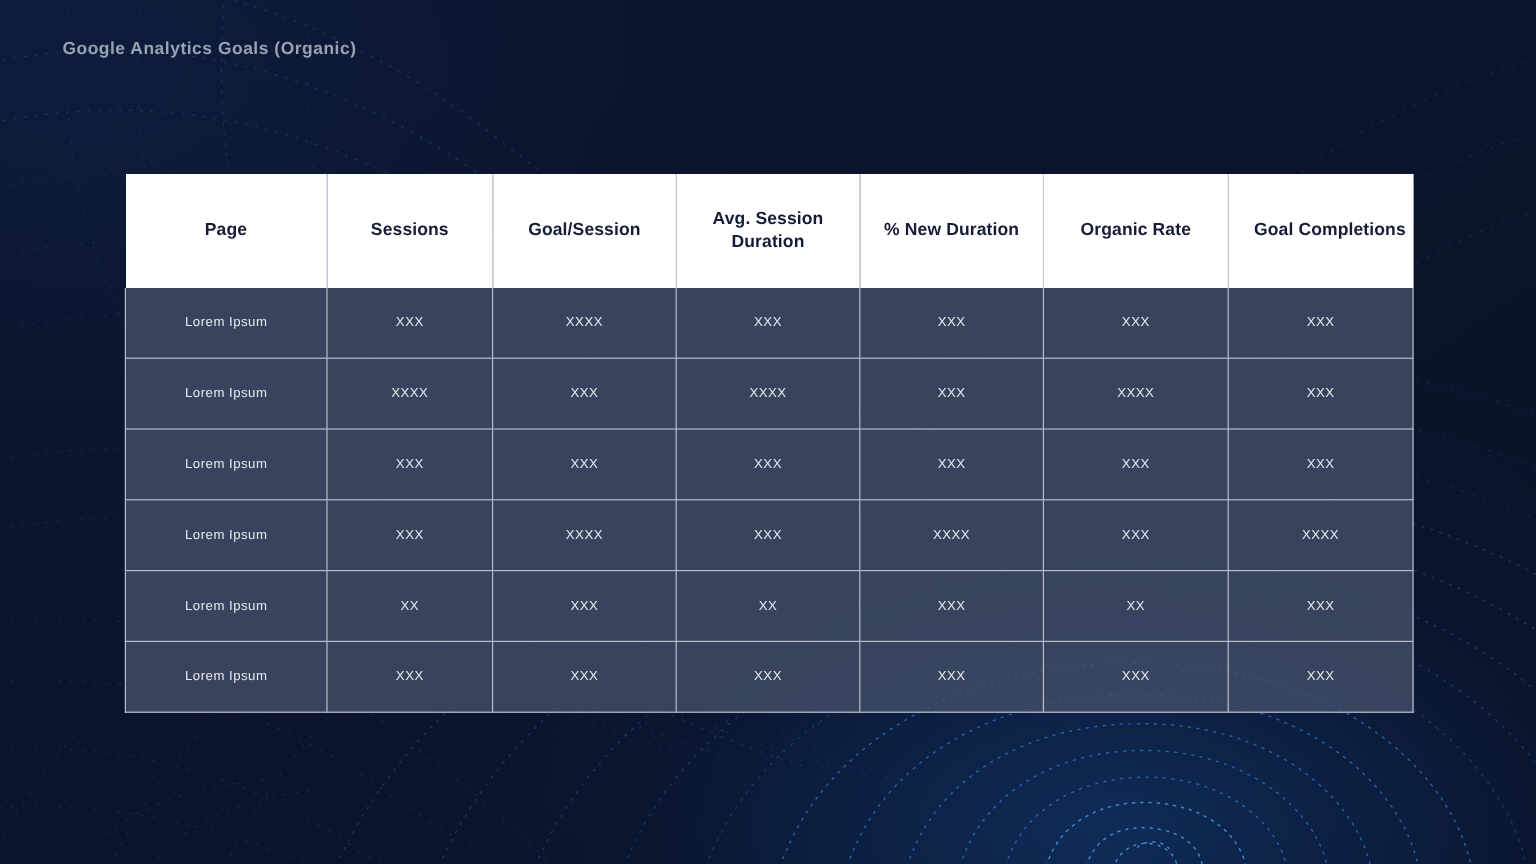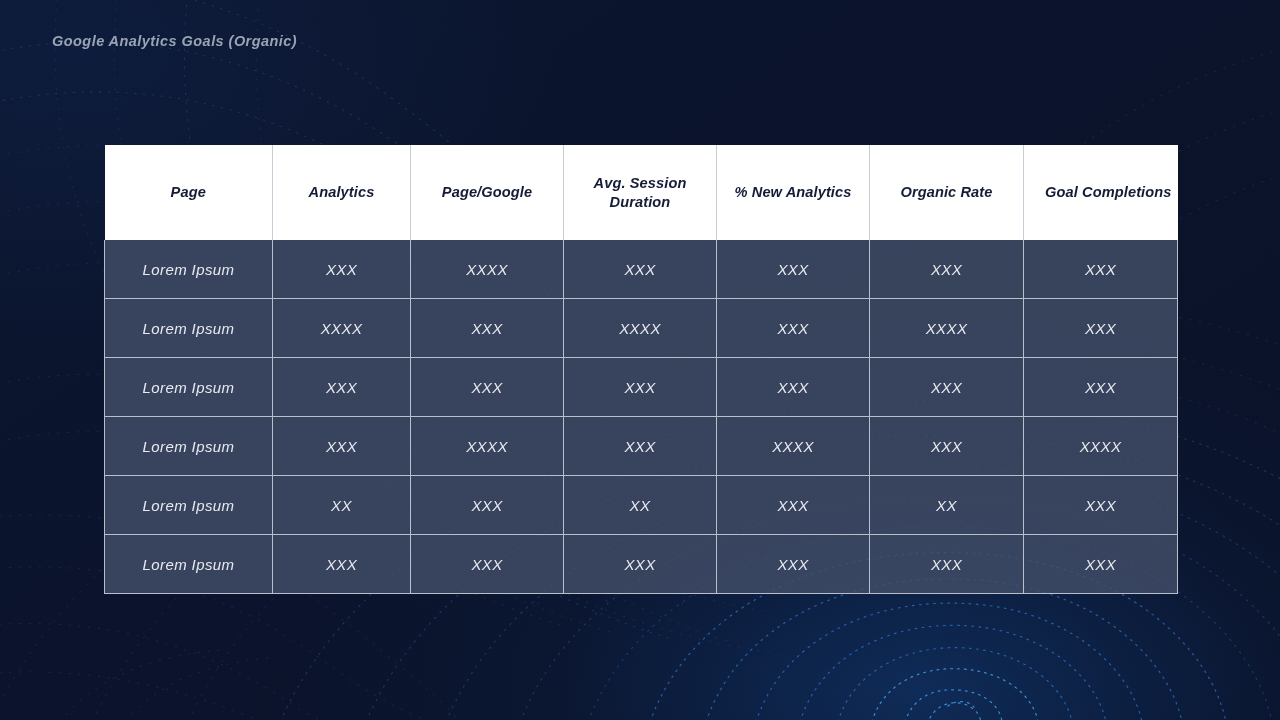--- a/index.html
+++ b/index.html
@@ -19,21 +19,20 @@
   #slide {
     position: absolute;
     inset: 0;
     width: 1280px;
     height: 720px;
     background:
       radial-gradient(ellipse 900px 520px at 72% 96%, rgba(18,64,126,0.55) 0%, rgba(12,32,70,0.22) 42%, rgba(10,18,40,0) 72%),
       radial-gradient(ellipse 700px 430px at 6% 8%, rgba(16,38,80,0.40) 0%, rgba(10,18,40,0) 68%),
       linear-gradient(145deg, #0c1630 0%, #0b142c 45%, #0a1228 100%);
     overflow: hidden;
-    font-style: italic;
   }
 
   .texture {
     position: absolute;
     inset: 0;
     pointer-events: none;
   }
   .texture svg { display: block; width: 1280px; height: 720px; }
 
   
@@ -116,21 +115,21 @@
     vertical-align: middle;
     border-right: 1px solid #c8ccd6;
     line-height: 1.28;
   }
   table.ga-table thead th:last-child { border-right: none; text-align: right; }
 
   table.ga-table tbody td {
     height: 56px;
     text-align: center;
     vertical-align: middle;
-    font-size: 15px;
+    font-size: 11px;
     font-weight: normal;
     letter-spacing: 0.4px;
     color: #e8eaf0;
     background: rgba(66,78,104,0.82);
     border-right: 1px solid #b9bfcc;
     border-bottom: 1px solid #b9bfcc;
   }
   table.ga-table tbody tr td:first-child {
     border-left: 1px solid #b9bfcc;
   }
@@ -222,24 +221,24 @@
           <col class="c1">
           <col class="c2">
           <col class="c3">
         <col class="c4">
           <col class="c5">
           <col class="c6">
       </colgroup>
       <thead>
         <tr>
           <th>Page</th>
-          <th>Analytics</th>
-          <th>Page/Google</th>
+          <th>Sessions</th>
+          <th>Goal/Session</th>
           <th>Avg. Session Duration</th>
-          <th>% New Analytics</th>
+          <th>% New Duration</th>
           <th>Organic Rate</th>
           <th>Goal Completions</th>
         </tr>
       </thead>
       <tbody>
         <tr>
           <td class="cell-page">Lorem Ipsum</td>
           <td>XXX</td>
           <td>XXXX</td>
           <td>XXX</td>

